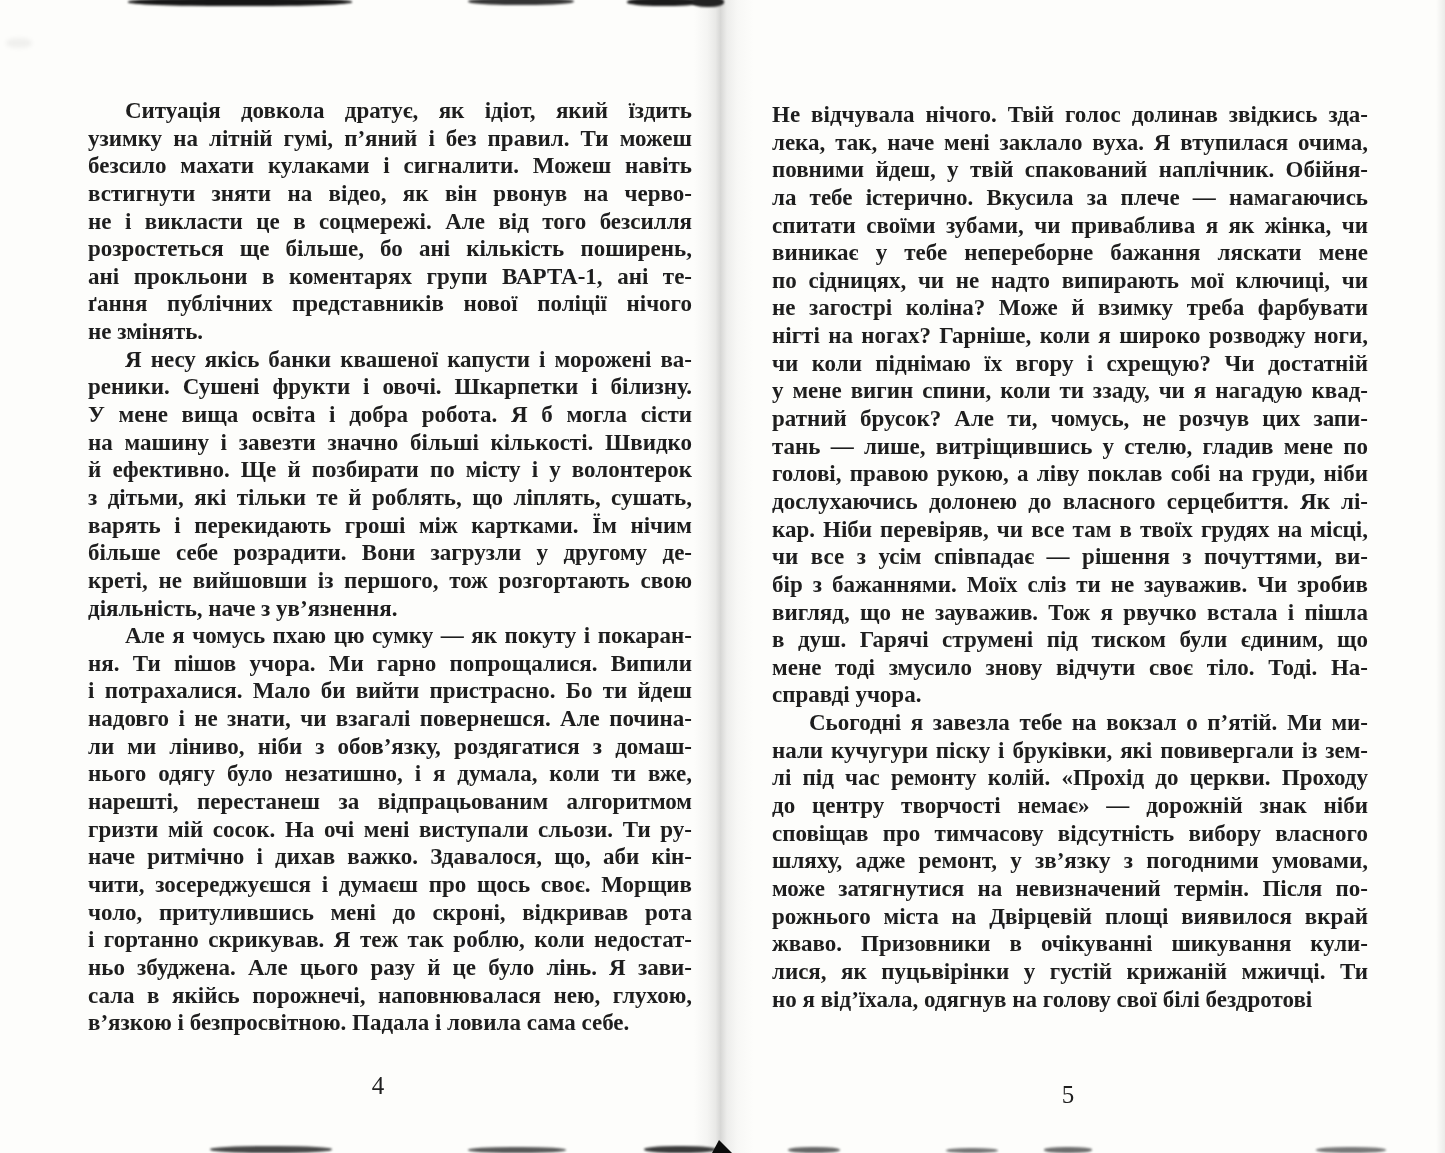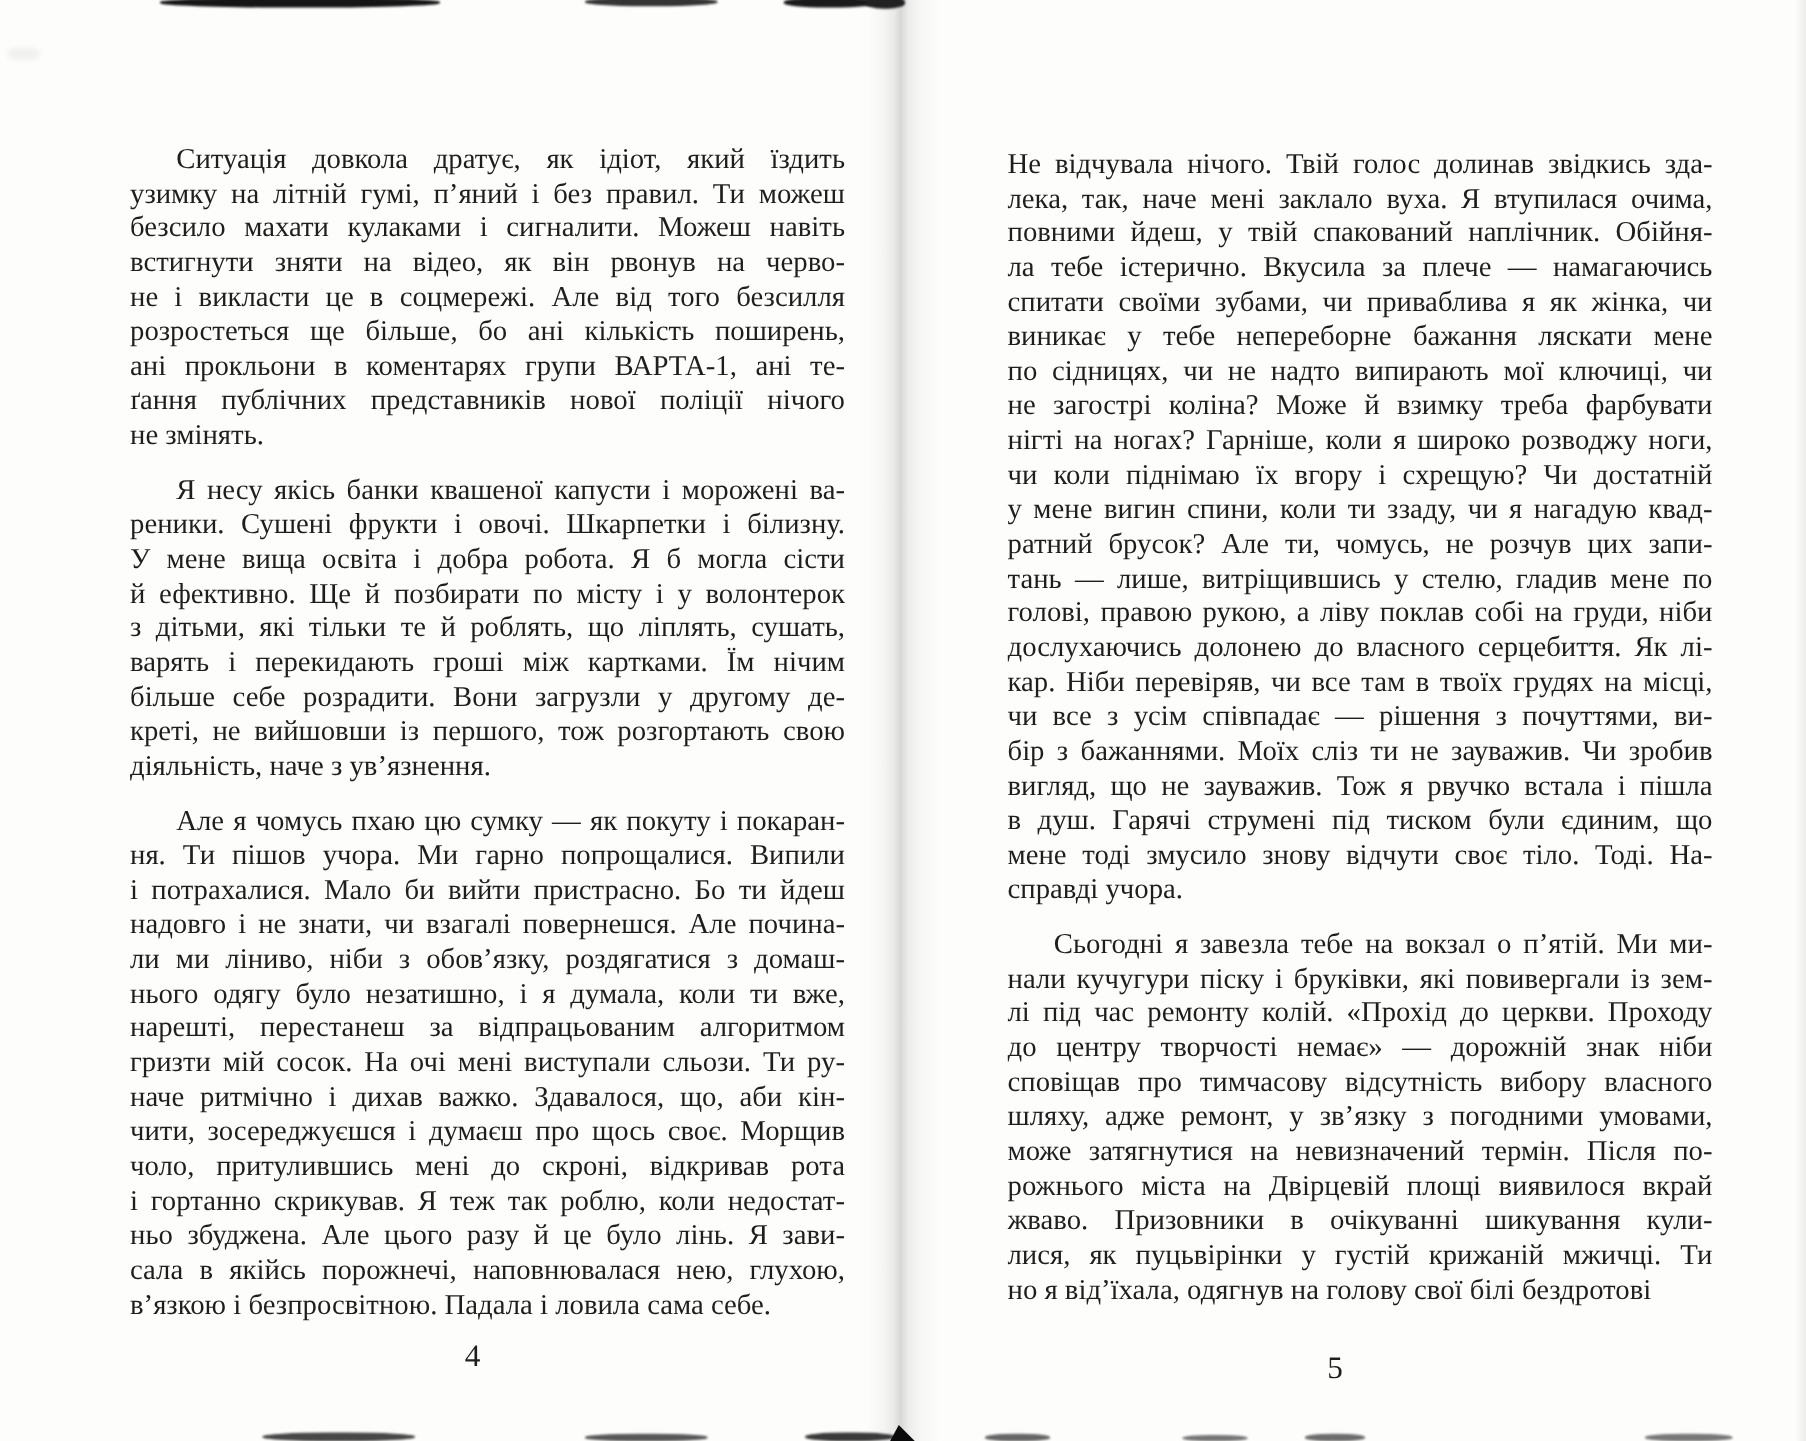--- a/index.html
+++ b/index.html
@@ -11,22 +11,22 @@
     overflow: hidden;
     font-family: "Liberation Serif", "DejaVu Serif", serif;
   }
   .text-block {
     position: absolute;
     font-size: 23px;
     line-height: 27.65px;
     color: #1e1e1e;
   }
   #left-text  { left: 88px;  top: 97px;  width: 604px; }
-  #right-text { left: 790px; top: 101px; width: 596px; }
-  .paragraph { margin: 16px; }
+  #right-text { left: 772px; top: 101px; width: 596px; }
+  .paragraph { margin: 0; font-weight: bold; }
   .line {
     text-align: justify;
     text-align-last: justify;
     height: 27.65px;
     overflow: hidden;
   }
   .line.last { text-align-last: left; }
   .line.indent { text-indent: 37px; }
   .page-number {
     position: absolute;
@@ -96,20 +96,21 @@
         <div class="line">не і викласти це в соцмережі. Але від того безсилля</div>
         <div class="line">розростеться ще більше, бо ані кількість поширень,</div>
         <div class="line">ані прокльони в коментарях групи ВАРТА-1, ані те-</div>
         <div class="line">ґання публічних представників нової поліції нічого</div>
         <div class="line last">не змінять.</div>
       </div>
       <div class="paragraph">
         <div class="line indent">Я несу якісь банки квашеної капусти і морожені ва-</div>
         <div class="line">реники. Сушені фрукти і овочі. Шкарпетки і білизну.</div>
         <div class="line">У мене вища освіта і добра робота. Я б могла сісти</div>
+        <div class="line">на машину і завезти значно більші кількості. Швидко</div>
         <div class="line">й ефективно. Ще й позбирати по місту і у волонтерок</div>
         <div class="line">з дітьми, які тільки те й роблять, що ліплять, сушать,</div>
         <div class="line">варять і перекидають гроші між картками. Їм нічим</div>
         <div class="line">більше себе розрадити. Вони загрузли у другому де-</div>
         <div class="line">креті, не вийшовши із першого, тож розгортають свою</div>
         <div class="line last">діяльність, наче з ув’язнення.</div>
       </div>
       <div class="paragraph">
         <div class="line indent">Але я чомусь пхаю цю сумку — як покуту і покаран-</div>
         <div class="line">ня. Ти пішов учора. Ми гарно попрощалися. Випили</div>

